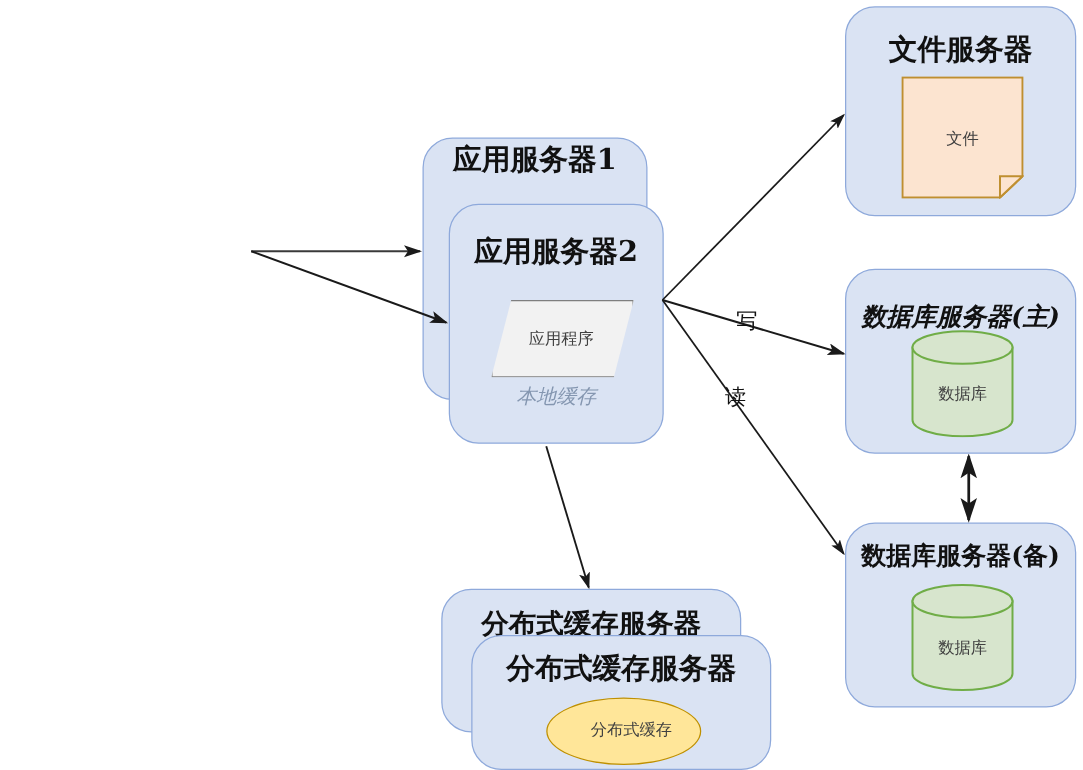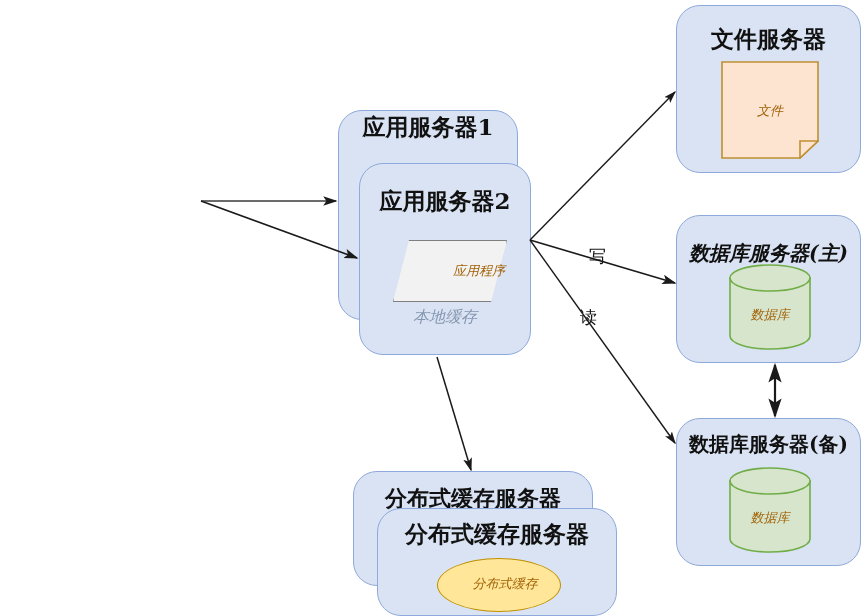--- a/index.html
+++ b/index.html
@@ -30,23 +30,22 @@
     font-family: "DejaVu Serif", "Liberation Serif", serif;
     font-weight: bold;
     color: #111111;
     white-space: nowrap;
   }
   .shape-label {
     position: absolute;
     left: 0;
     right: 0;
     text-align: center;
-    color: #a16207;
+    color: #404040;
     white-space: nowrap;
-    font-style: italic;
   }
   .sub-label {
     position: absolute;
     left: 0;
     right: 0;
     text-align: center;
     color: #8496b0;
     white-space: nowrap;
   }
   .para {
@@ -88,21 +87,21 @@
 
 
   <div class="node" style="left:338px; top:110px; width:180px; height:210px;">
     <div class="node-title" style="top:1px; font-size:23px;">应用服务器1</div>
   </div>
 
   <div class="node" style="left:359px; top:163px; width:172px; height:192px;">
     <div class="node-title" style="top:22px; font-size:23px;">应用服务器2</div>
     <div class="para" style="left:33px; top:76px; width:112px; height:60px;
                 clip-path: polygon(14% 0%, 100% 0%, 86% 100%, 0% 100%);"></div>
-    <div class="shape-label" style="left:33px; width:112px; top:98px; font-size:13px;text-align:right;">应用程序</div>
+    <div class="shape-label" style="left:33px; width:112px; top:98px; font-size:13px;">应用程序</div>
     <div class="sub-label" style="top:143px; font-size:16px;font-style:italic;">本地缓存</div>
   </div>
 
   <div class="node" style="left:676px; top:5px; width:185px; height:168px;">
     <div class="node-title" style="top:18px; font-size:23px;">文件服务器</div>
     <svg class="doc-shape" style="left:44px; top:55px;" width="98" height="98" viewBox="0 0 98 98">
       <path d="M1 1 L97 1 L97 80 L79 97 L1 97 Z" fill="#fce4d0" stroke="#bf8f30" stroke-width="1.6"></path>
       <path d="M97 80 L79 80 L79 97 Z" fill="#fce4d0" stroke="#bf8f30" stroke-width="1.6"></path>
     </svg>
     <div class="shape-label" style="left:44px; width:98px; top:96px; font-size:13px;">文件</div>

